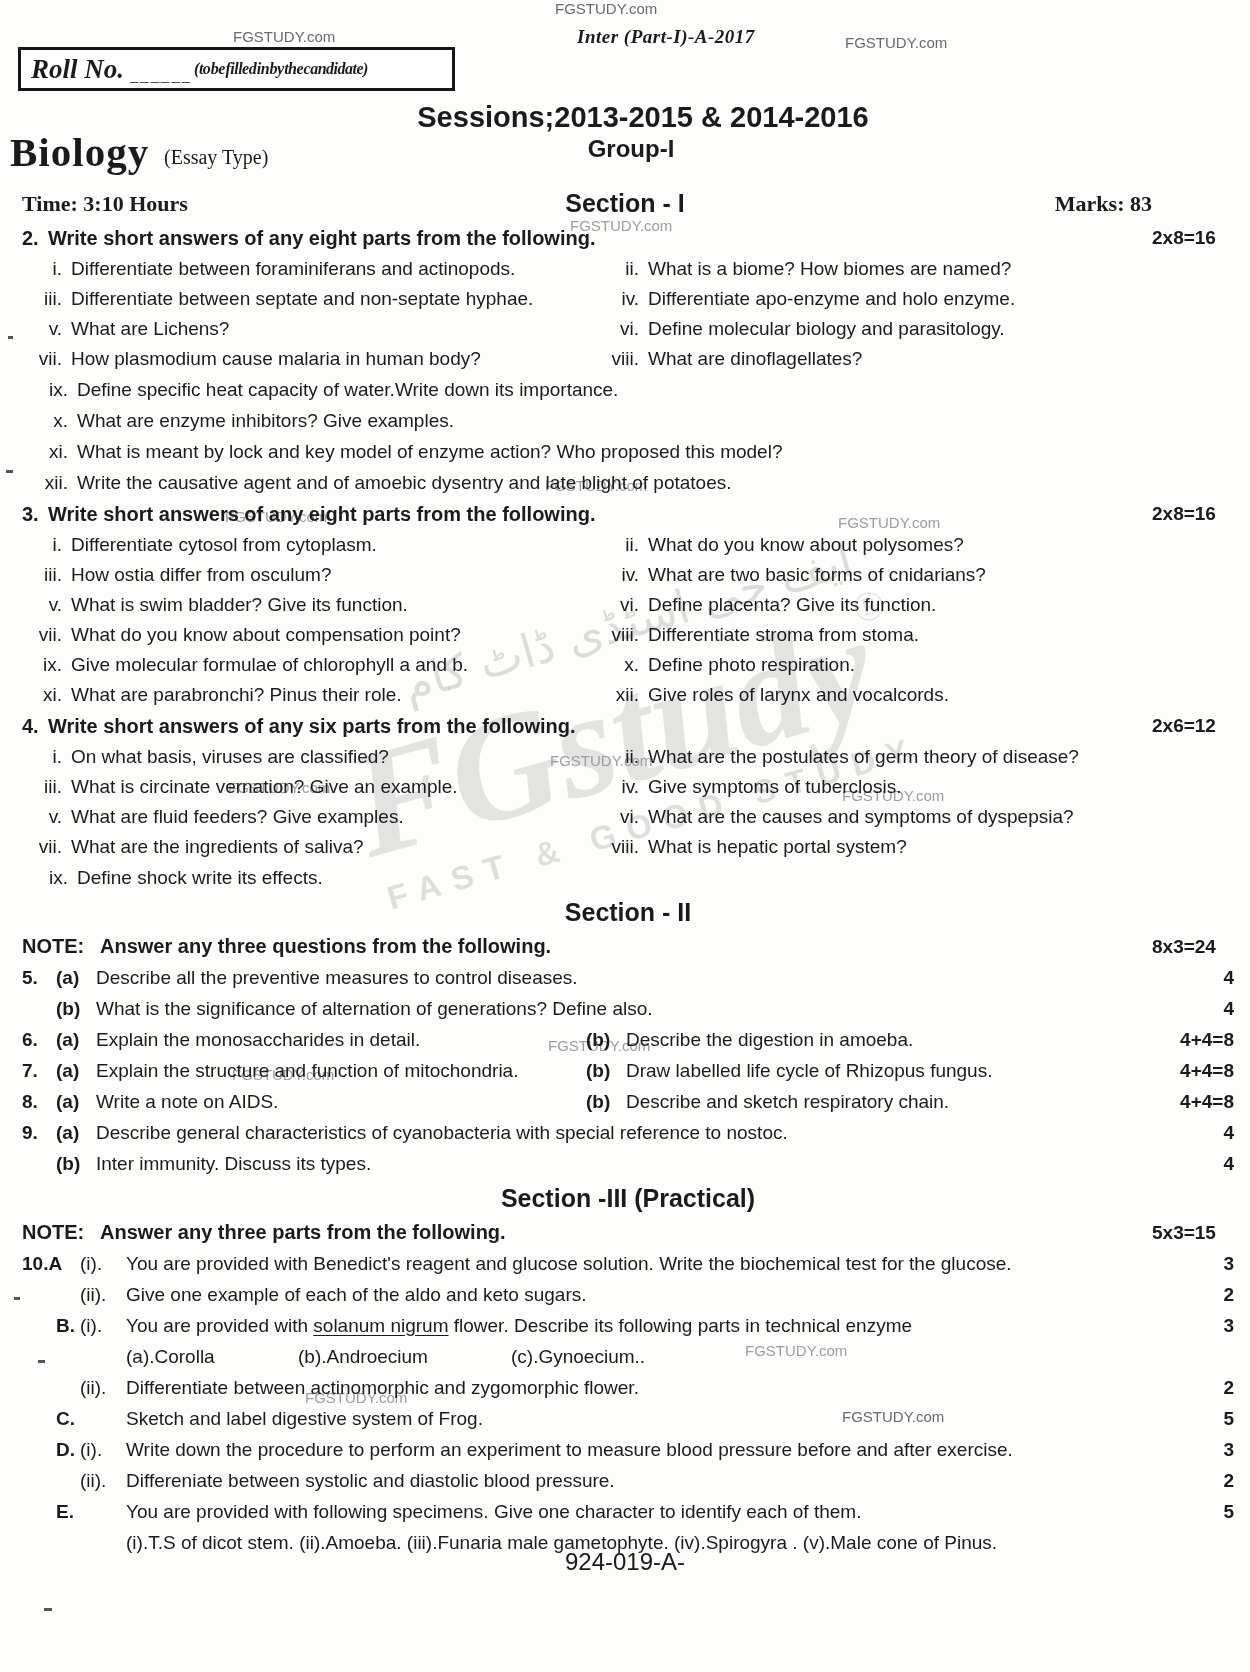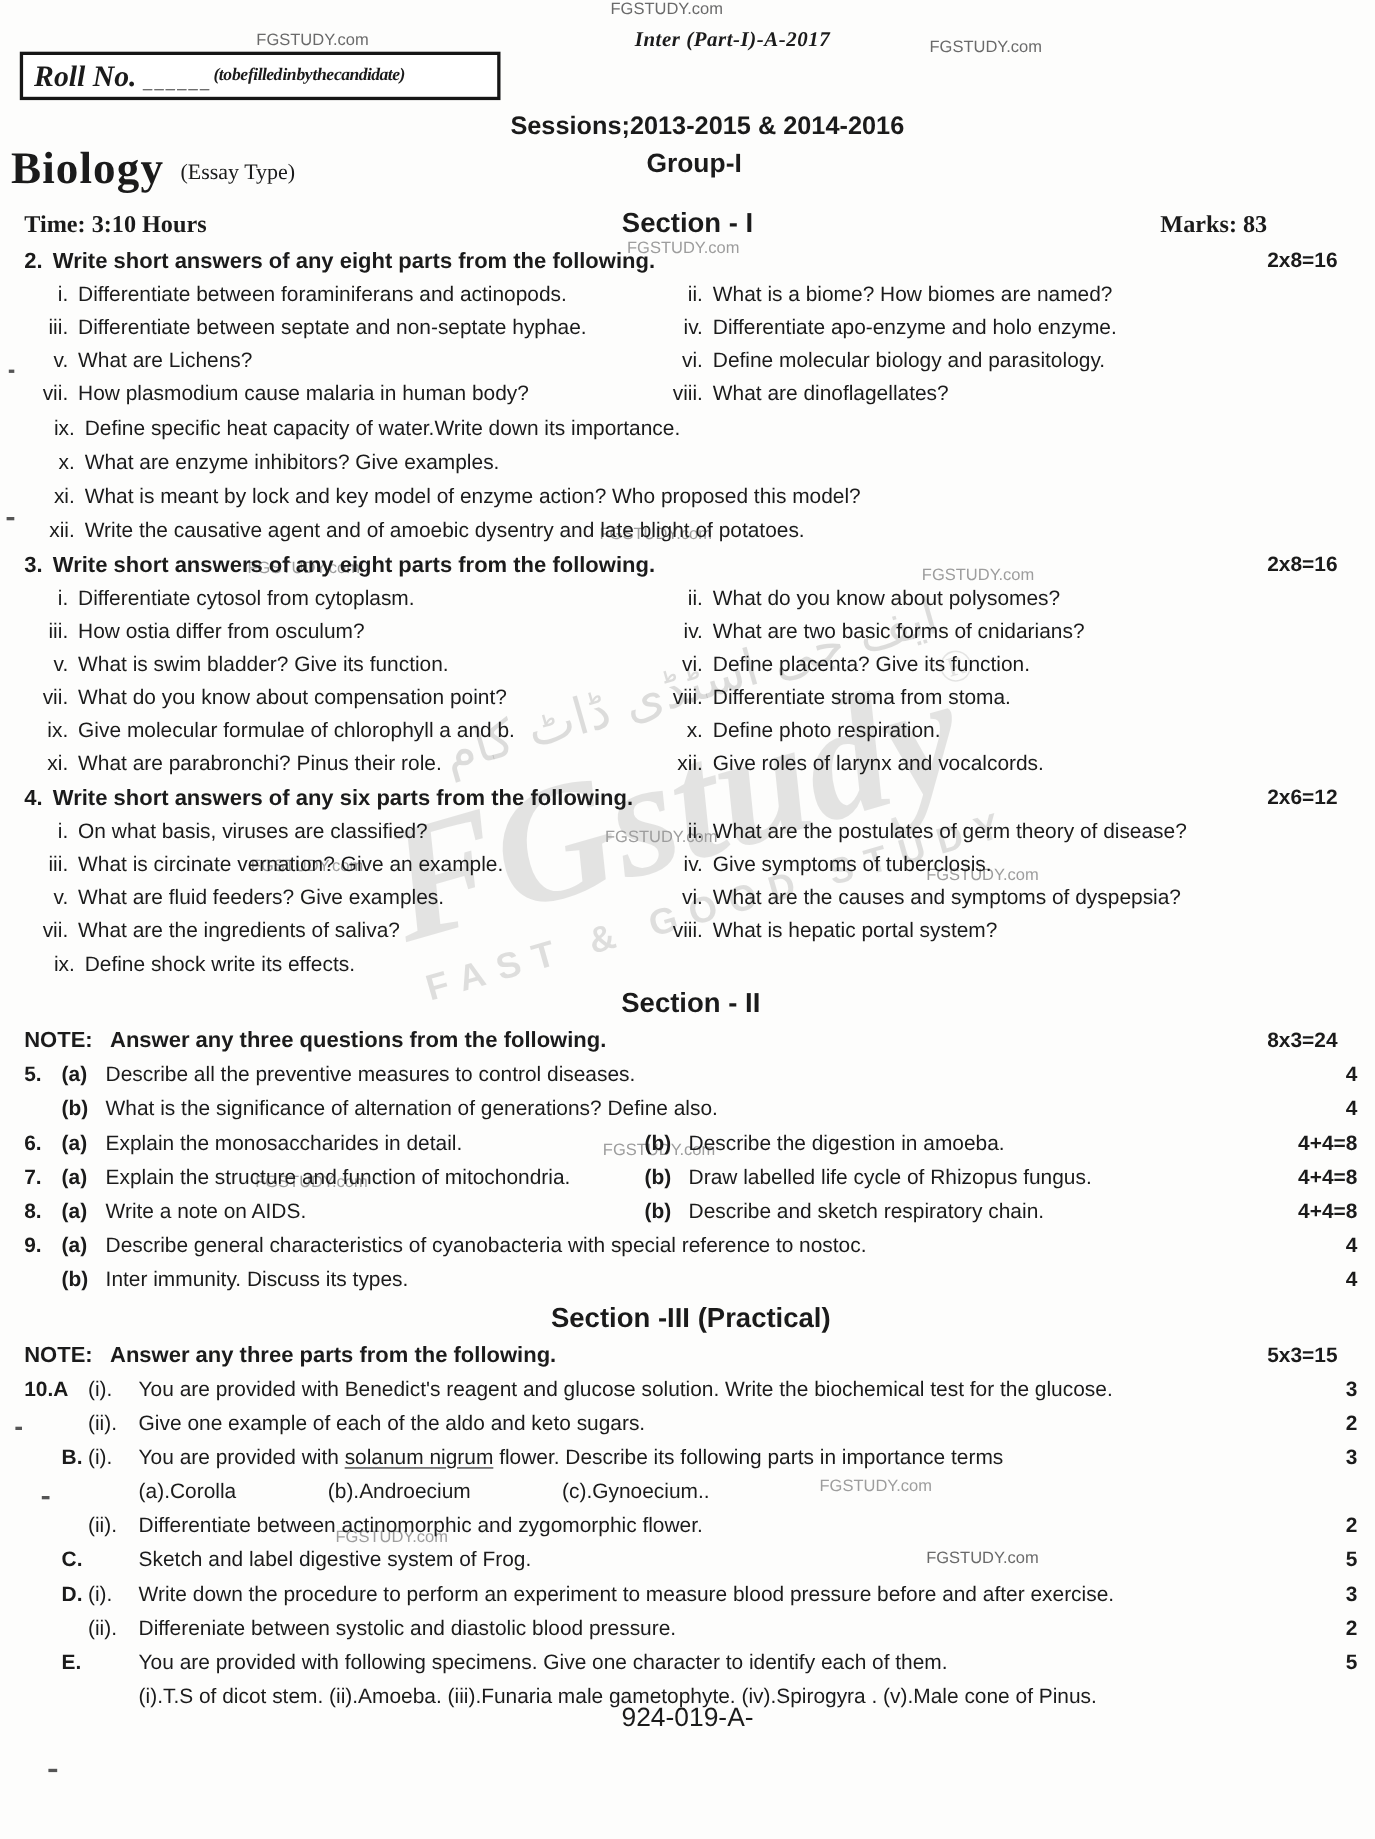--- a/index.html
+++ b/index.html
@@ -22,21 +22,21 @@
   .hdr{position:absolute;z-index:2;white-space:nowrap}
   .exam-ref{left:577px;top:26px;font-family:"Liberation Serif",serif;font-style:italic;
             font-weight:bold;font-size:19px;letter-spacing:.5px}
   .rollbox{left:18px;top:47px;width:437px;height:44px;border:3px solid #161616;
            display:flex;align-items:center;padding-left:10px;background:#fff;box-sizing:border-box}
   .roll-label{font-family:"Liberation Serif",serif;font-style:italic;font-weight:bold;font-size:27px}
   .roll-blank{font-size:15px;color:#444;letter-spacing:2px;margin:10px 2px 0 6px}
   .roll-note{font-family:"Liberation Serif",serif;font-style:italic;font-weight:bold;
              font-size:16px;letter-spacing:-.5px;word-spacing:-3px}
   .sessions{left:0;top:101px;width:100%;text-align:center;padding-left:36px;
-            font-weight:bold;font-size:23px;box-sizing:border-box}
+            font-weight:bold;font-size:29px;box-sizing:border-box}
   .subject{left:10px;top:128px;font-family:"Liberation Serif",serif;font-weight:bold;
            font-size:41px;letter-spacing:1px}
   .subject-type{left:164px;top:146px;font-family:"Liberation Serif",serif;font-size:20px}
   .group{left:0;top:135px;width:100%;text-align:center;padding-left:12px;
          font-weight:bold;font-size:24px;box-sizing:border-box}
   .time{left:22px;top:191px;font-family:"Liberation Serif",serif;font-weight:bold;font-size:22px}
   .sec1{left:0;top:189px;width:100%;text-align:center;font-weight:bold;font-size:25px}
   .marks83{right:98px;top:191px;font-family:"Liberation Serif",serif;font-weight:bold;font-size:22px}
   
   .content{position:absolute;left:0;top:222px;width:100%;padding:0 16px 0 22px;
@@ -371,21 +371,21 @@
   </div>
   <div class="s3row">
     <span class="s3label"></span>
     <span class="s3sub">(ii).</span>
     <span class="s3text">Give one example of each of the aldo and keto sugars.</span>
     <span class="s3marks">2</span>
   </div>
   <div class="s3row">
     <span class="s3label ind">B.</span>
     <span class="s3sub">(i).</span>
-    <span class="s3text"><span>You are provided with </span><span class="u">solanum nigrum</span><span> flower. Describe its following parts in importance terms</span></span>
+    <span class="s3text"><span>You are provided with </span><span class="u">solanum nigrum</span><span> flower. Describe its following parts in technical enzyme</span></span>
     <span class="s3marks">3</span>
   </div>
   <div class="s3row parts-row">
     <span class="pa">(a).Corolla</span>
     <span class="pb">(b).Androecium</span>
     <span>(c).Gynoecium..</span>
   </div>
   <div class="s3row">
     <span class="s3label"></span>
     <span class="s3sub">(ii).</span>

